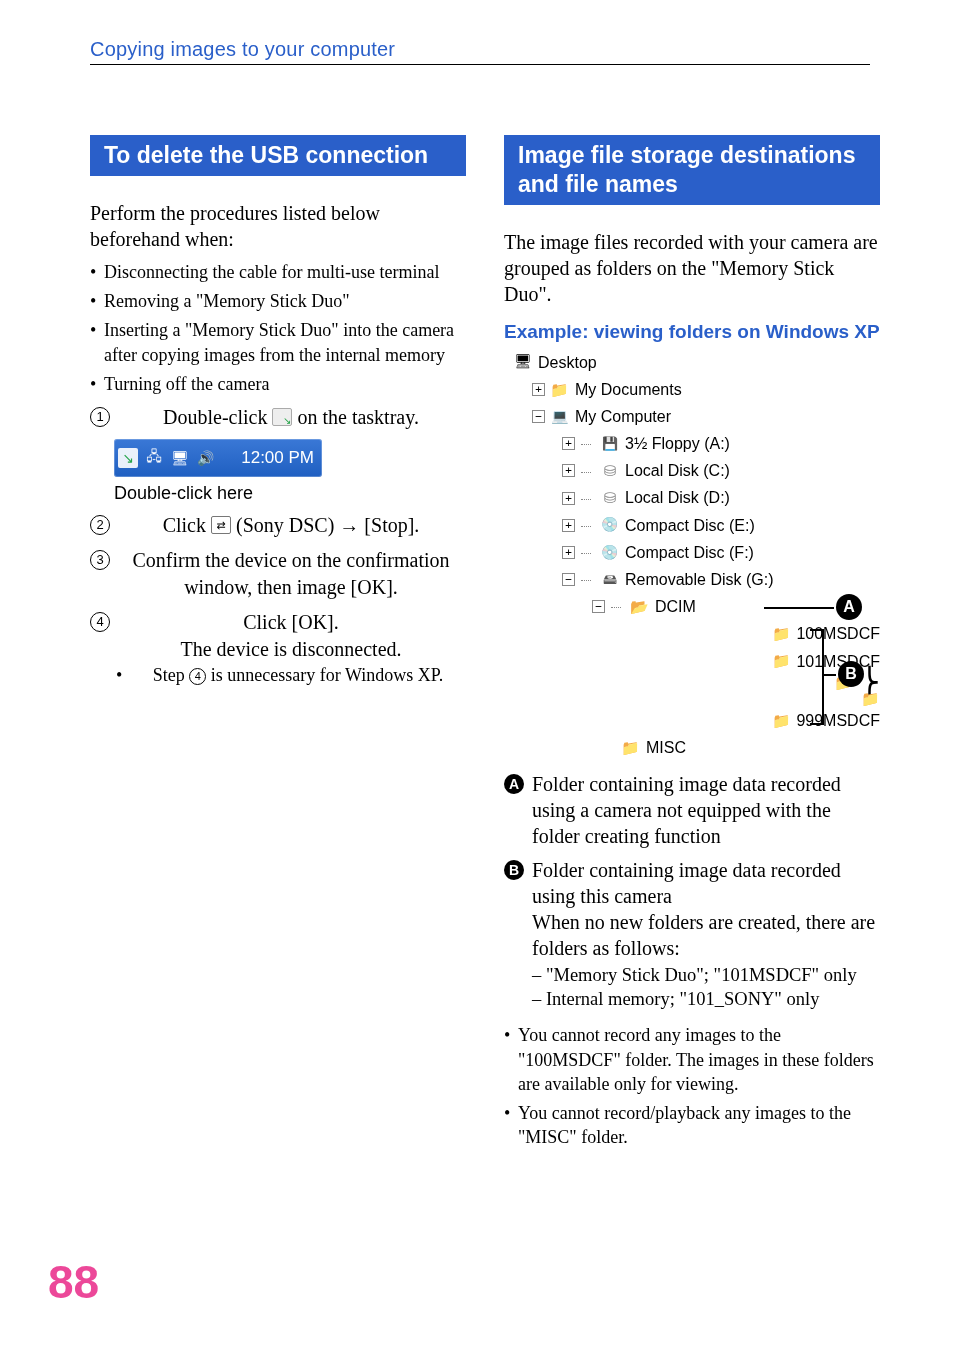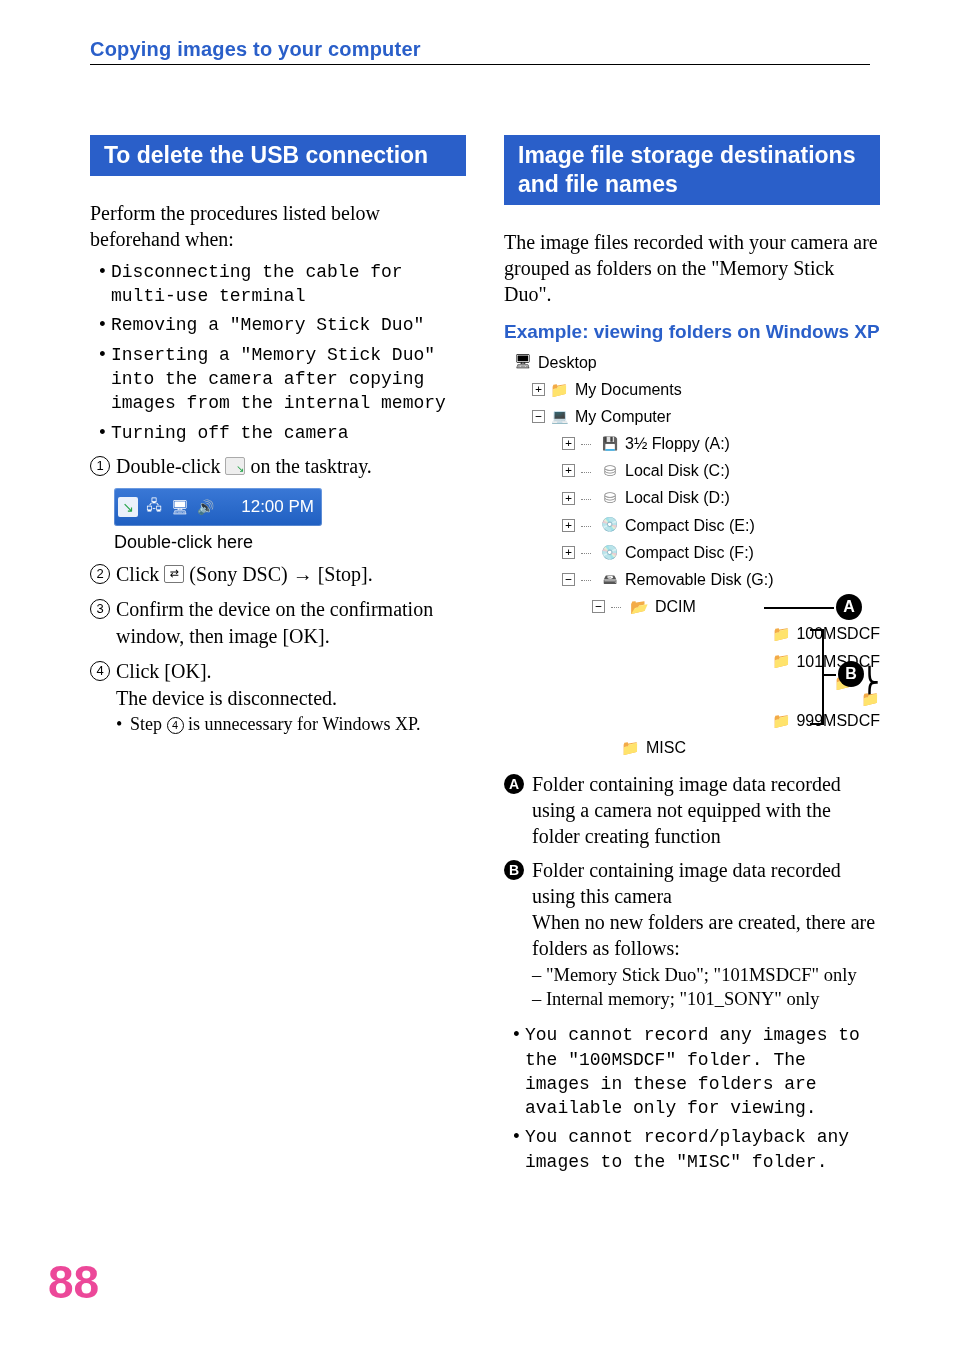--- a/index.html
+++ b/index.html
@@ -17,21 +17,21 @@
     position: relative;
     width: 954px;
     height: 1357px;
     overflow: hidden;
   }
   .running-head {
     position: absolute;
     top: 38px;
     left: 90px;
     font-family: Arial, Helvetica, sans-serif;
-    font-weight: 700;
+    font-weight: 400;
     font-size: 20px;
     color: #2a5fc9;
     letter-spacing: 0.2px;
   }
   .rule {
     position: absolute;
     top: 64px;
     left: 90px;
     width: 780px;
     height: 1px;
@@ -59,24 +59,23 @@
     margin: 0 0 24px 0;
   }
   .body-text {
     font-size: 20px;
     line-height: 1.3;
     margin: 4px 0 8px 0;
   }
   ul.bullets {
     list-style: none;
     padding: 0;
-    margin: 7px;
+    margin: 0;
     font-size: 18px;
     line-height: 1.35;
-    font-family: Liberation Mono, monospace;
   }
   ul.bullets > li {
     position: relative;
     padding-left: 14px;
     margin-bottom: 5px;
   }
   ul.bullets > li::before {
     content: "•";
     position: absolute;
     left: 0;
@@ -96,21 +95,21 @@
     justify-content: center;
     width: 18px;
     height: 18px;
     border: 1px solid #000;
     border-radius: 50%;
     font-size: 13px;
     font-family: Arial, sans-serif;
     flex-shrink: 0;
     margin-top: 3px;
   }
-  .step-body { flex: 1; }
+  .step-body { flex: 1; text-align: center; }
   .tasktray-wrap {
     margin: 8px 0 6px 24px;
   }
   .tasktray {
     width: 196px;
     height: 38px;
     display: flex;
     align-items: center;
     background: linear-gradient(#3a78d6, #1f5fc1);
     border-radius: 3px;

